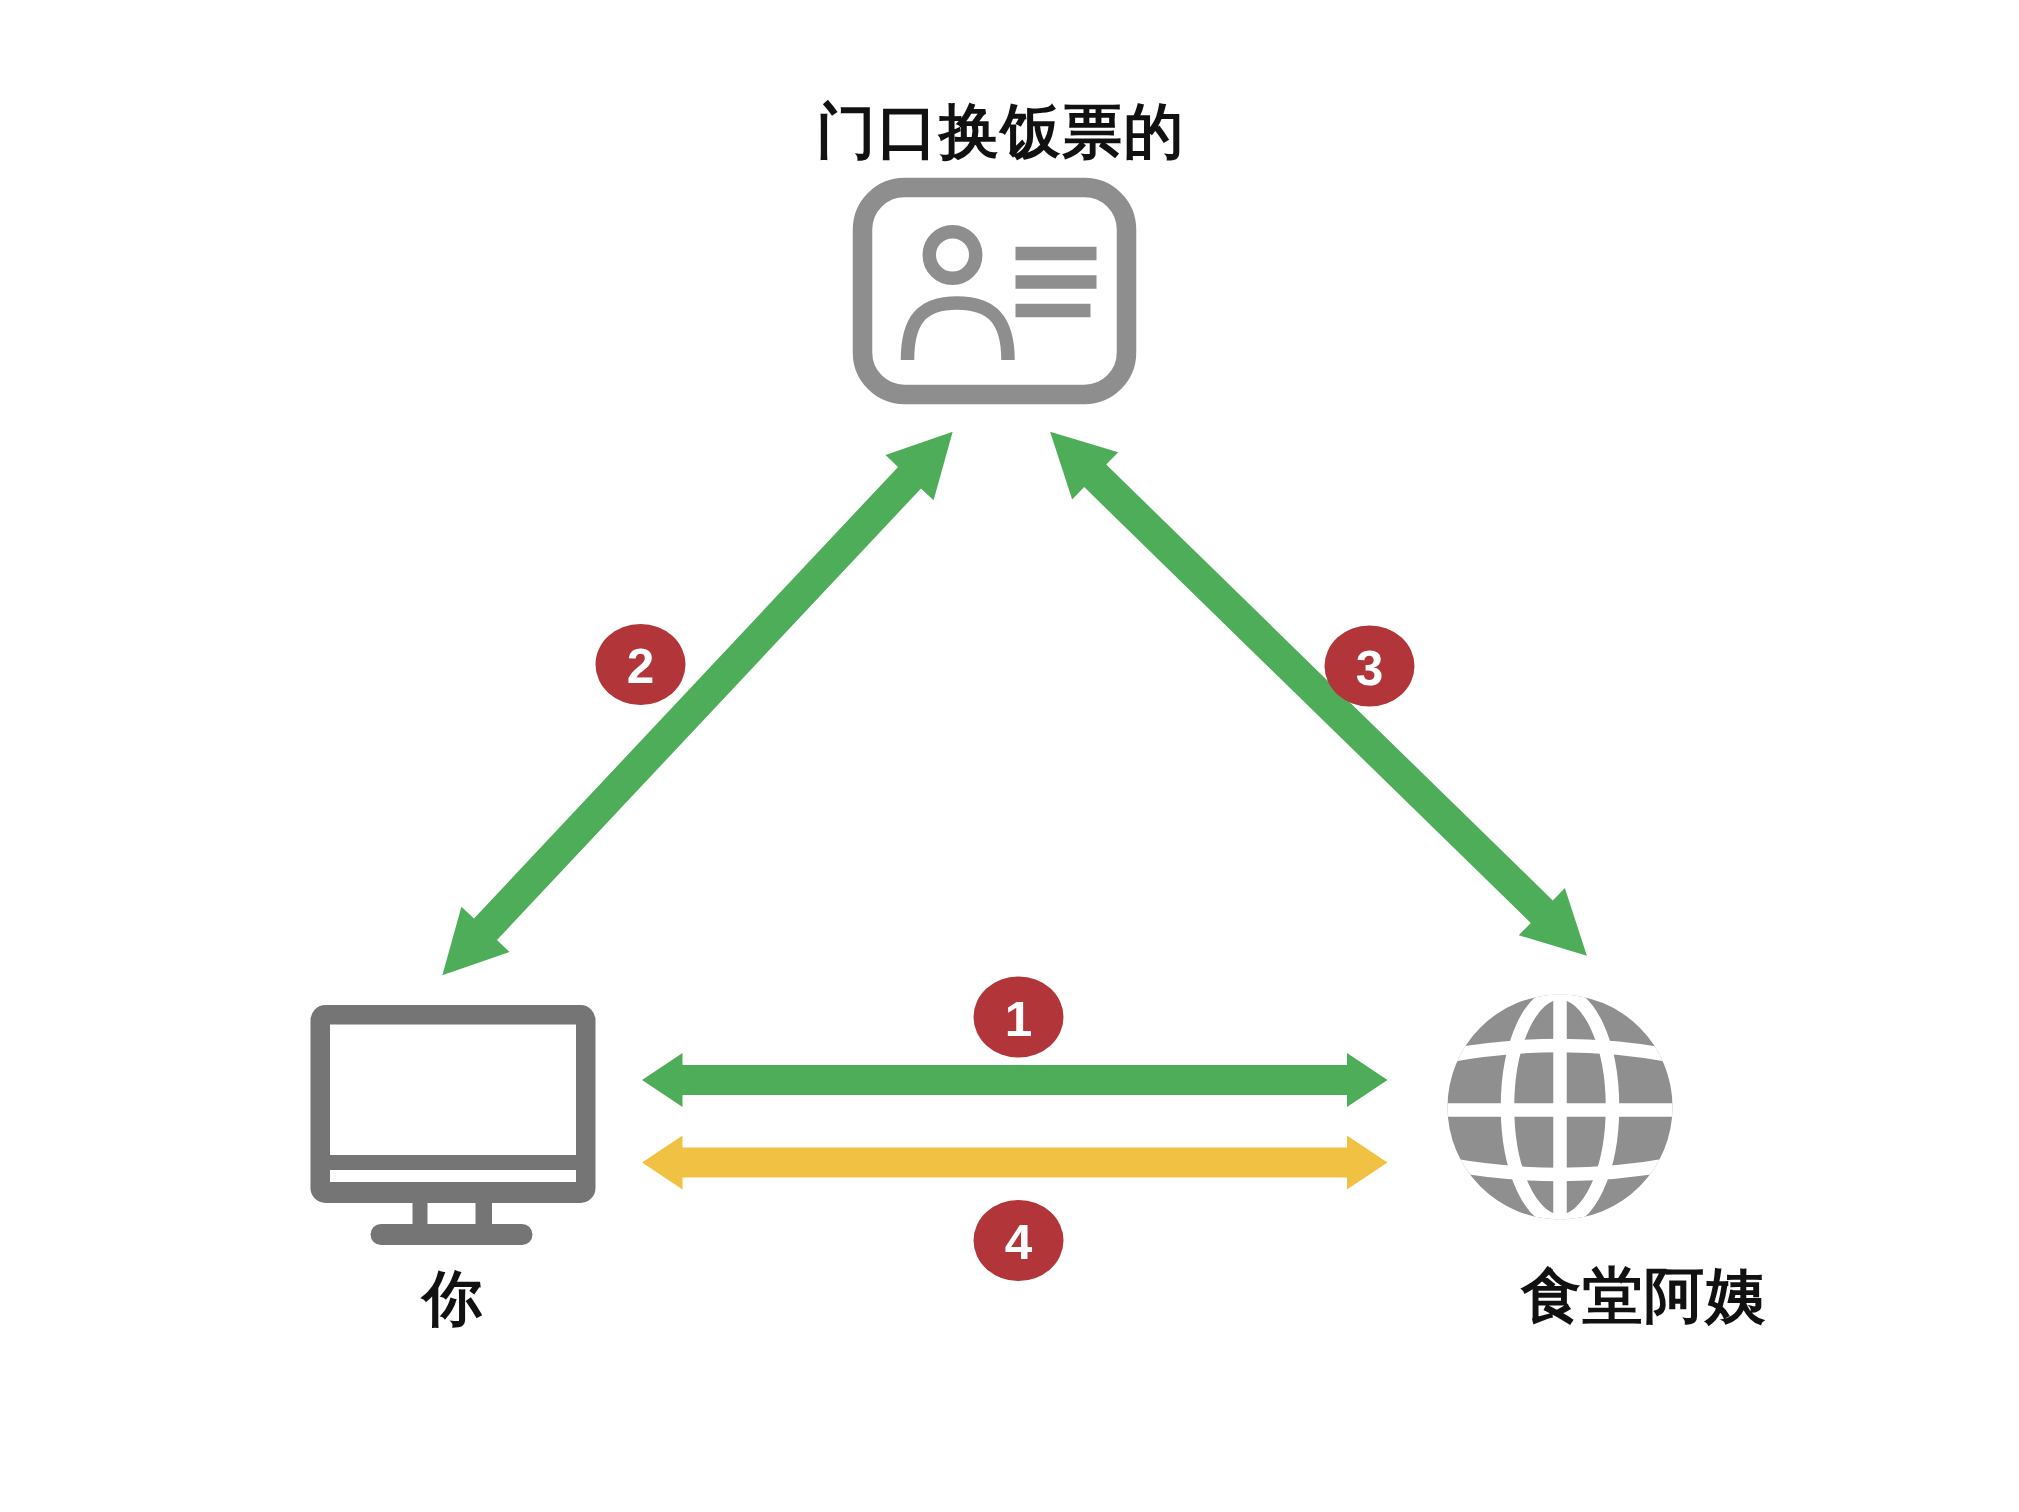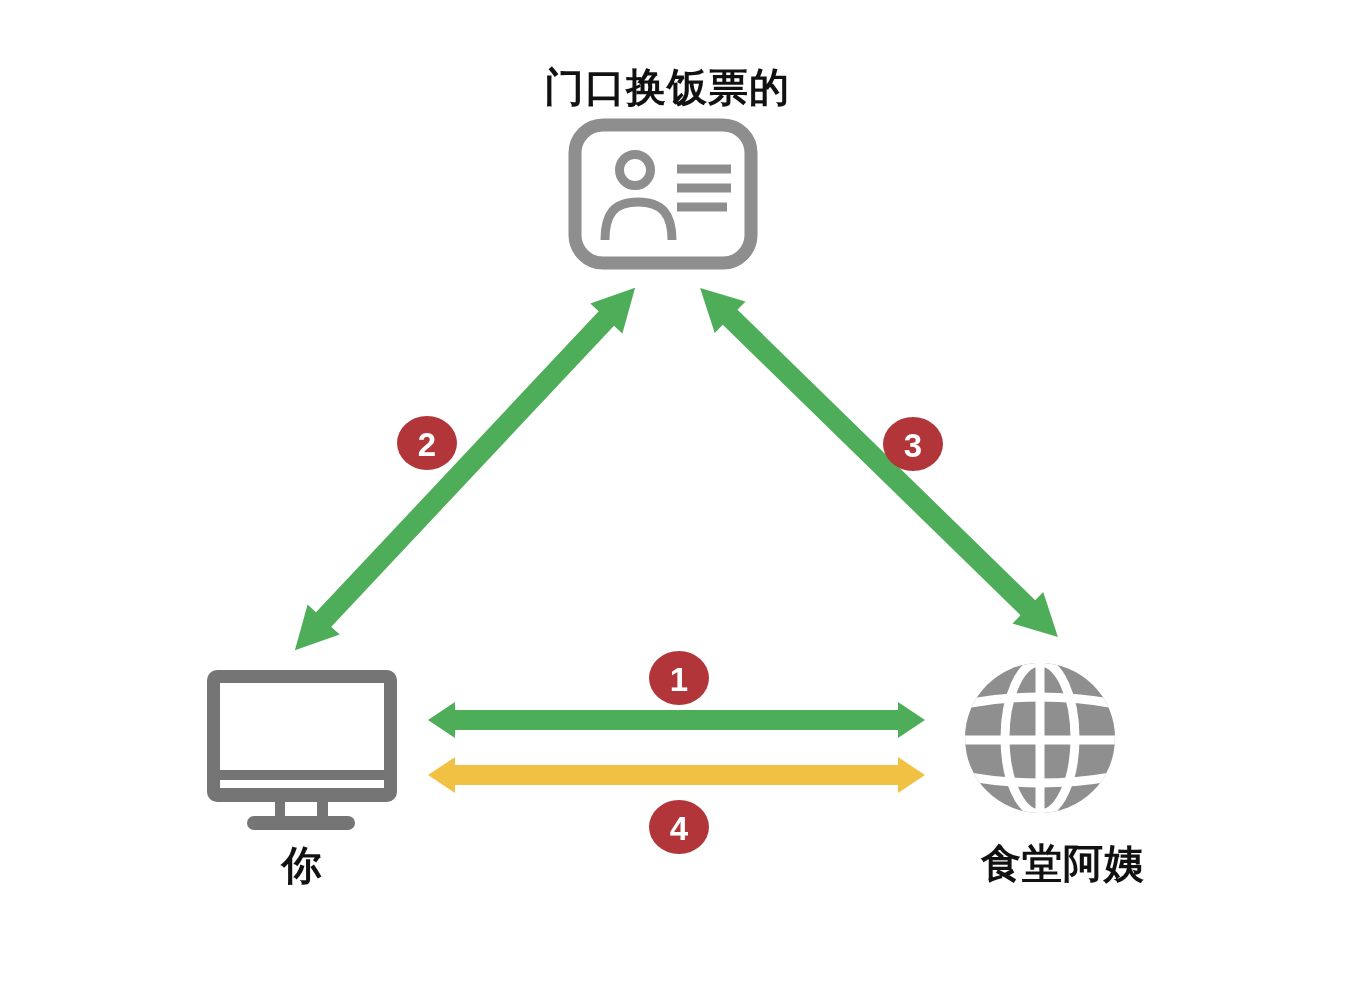--- a/index.html
+++ b/index.html
@@ -87,21 +87,21 @@
     <circle class="g" cx="82" cy="82" r="75"></circle>
     <g clip-path="url(#globeClip)" stroke="#ffffff" stroke-width="9" fill="none">
       <line x1="82" y1="4" x2="82" y2="160"></line>
       <ellipse cx="82" cy="82" rx="35" ry="76"></ellipse>
       <path d="M 6 48 Q 82 34 158 48"></path>
       <line x1="4" y1="84" x2="160" y2="84"></line>
       <path d="M 6 120 Q 82 134 158 120"></path>
     </g>
   </svg>
 
-  <div class="abs node-label" style="left:863px;top:836px;width:400px;">食堂阿姨</div>
+  <div class="abs node-label" style="left:896px;top:836px;width:400px;">食堂阿姨</div>
 
   <svg class="abs badge" style="left:648px;top:650px;" width="62" height="56" viewBox="0 0 62 56">
     <ellipse cx="31" cy="28" rx="30" ry="27" fill="#B23539"></ellipse>
     <text x="31" y="29" text-anchor="middle" dominant-baseline="central" fill="#FFFFFF">1</text>
   </svg>
 
   <svg class="abs badge" style="left:396px;top:415px;" width="62" height="56" viewBox="0 0 62 56">
     <ellipse cx="31" cy="28" rx="30" ry="27" fill="#B23539"></ellipse>
     <text x="31" y="29" text-anchor="middle" dominant-baseline="central" fill="#FFFFFF">2</text>
   </svg>

